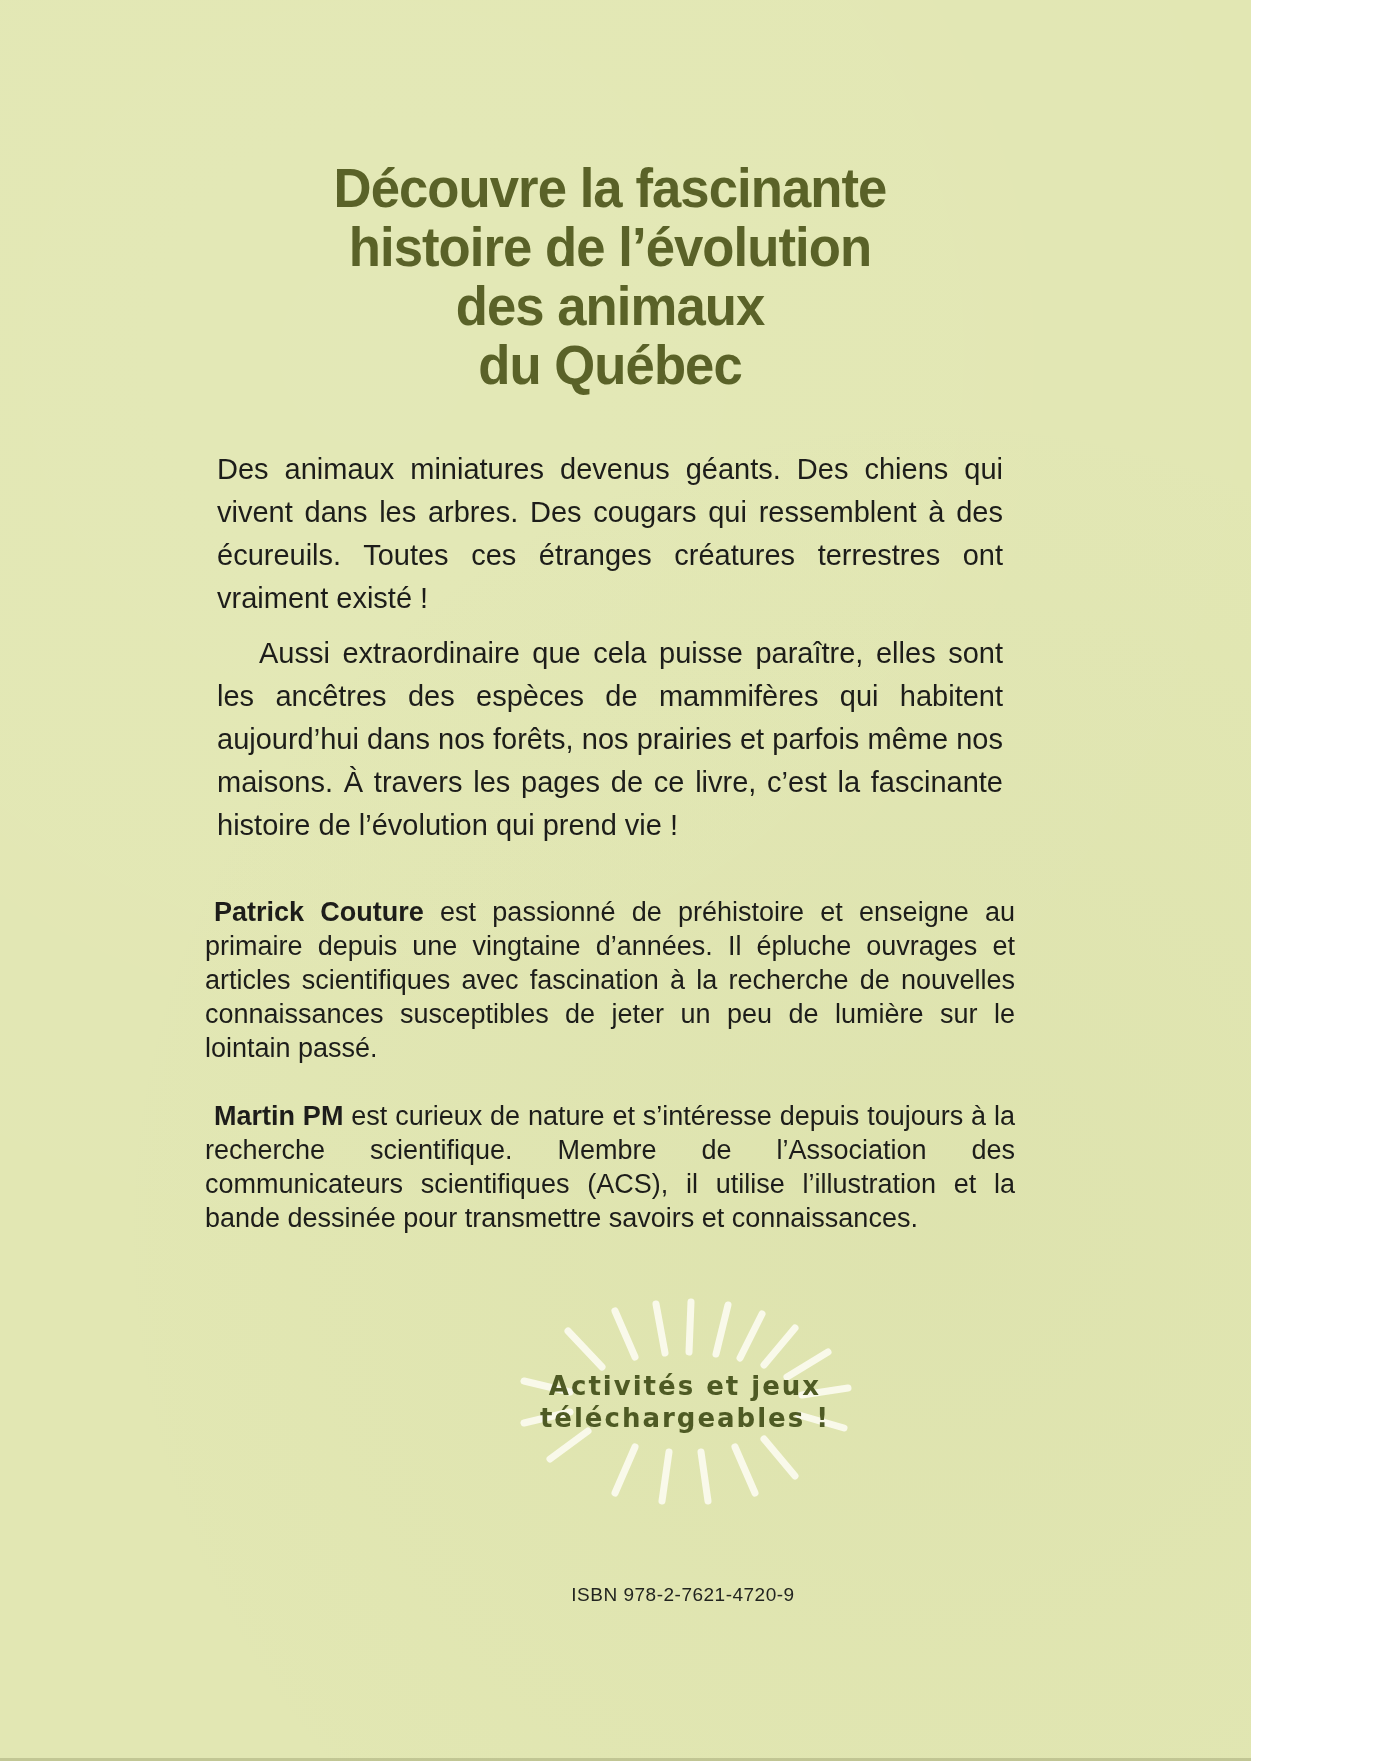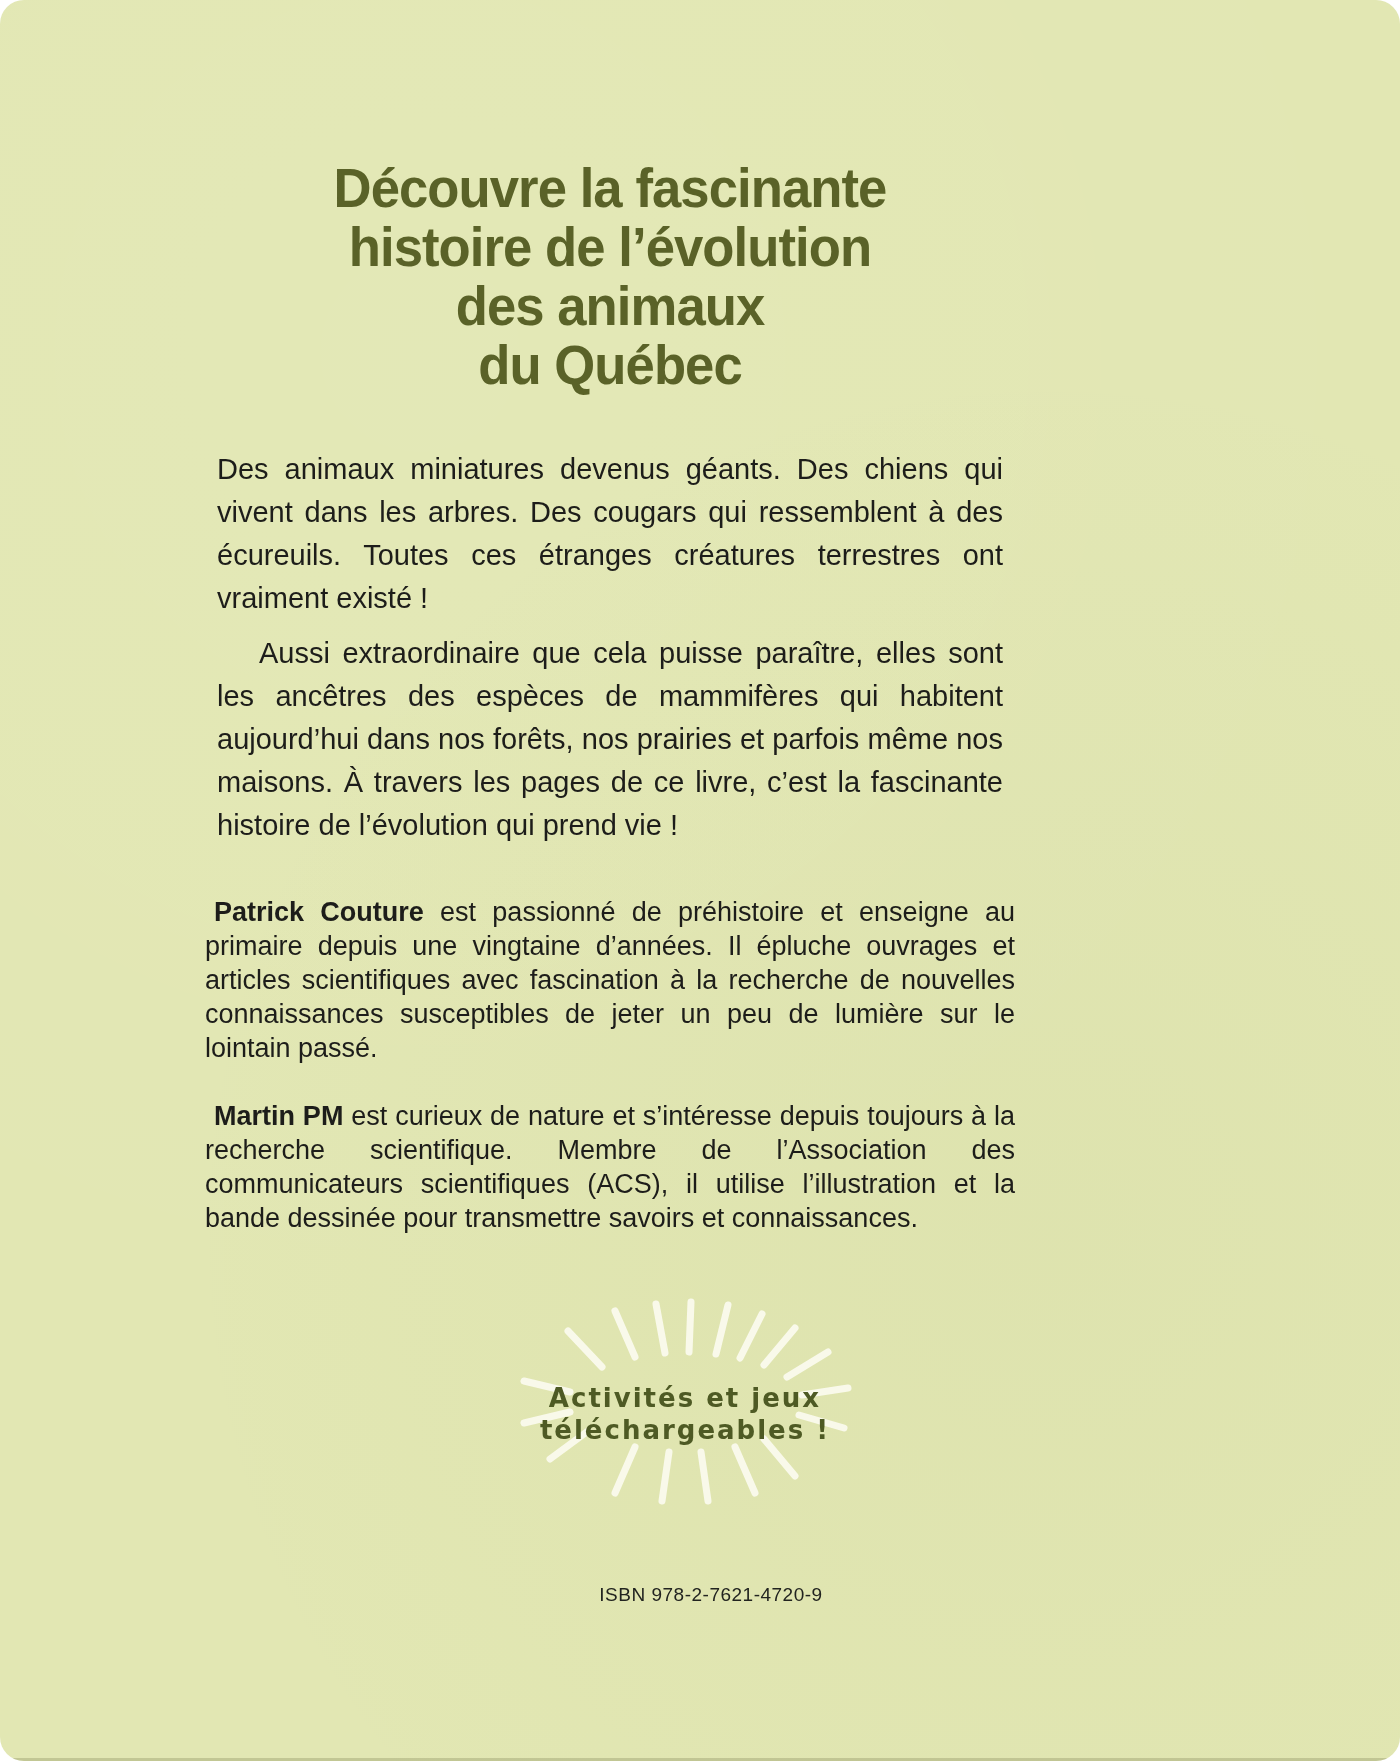--- a/index.html
+++ b/index.html
@@ -1,27 +1,26 @@
 <!DOCTYPE html>
 <html lang="fr"><head>
 <meta charset="utf-8">
 <style>
   html, body { margin: 0; padding: 0; }
   body { font-family: "Liberation Sans", sans-serif; }
 
   .page {
     position: relative;
-    width: 1400px;
+    width: 1251px;
     height: 1761px;
     background-color: #e2e7b3;
     background-image:
       radial-gradient(circle at 30% 20%, rgba(255,255,255,0.05), rgba(0,0,0,0) 60%),
       radial-gradient(circle at 75% 70%, rgba(120,130,60,0.04), rgba(0,0,0,0) 55%);
     overflow: hidden;
-    border-radius: 24px;
   }
 
   .content {
     position: absolute;
     left: 205px;
     top: 158px;
     width: 810px;
   }
 
   .title {
@@ -71,28 +70,27 @@
     left: 0;
     top: 86px;
     width: 100%;
     text-align: center;
     font-family: "DejaVu Sans", sans-serif;
     font-weight: 700;
     font-size: 26px;
     line-height: 32px;
     letter-spacing: 2px;
     color: #4e5a24;
-    margin-top: 12px;
   }
   .badge-text .b-line { display: block; }
 
   .isbn {
     position: absolute;
     top: 1584px;
-    left: 711px;
+    left: 683px;
     transform: translateX(-50%);
     color: #222420;
     font-size: 19px;
     letter-spacing: 0.5px;
     white-space: nowrap;
   }
 
   .bottom-edge {
     position: absolute;
     left: 0;

